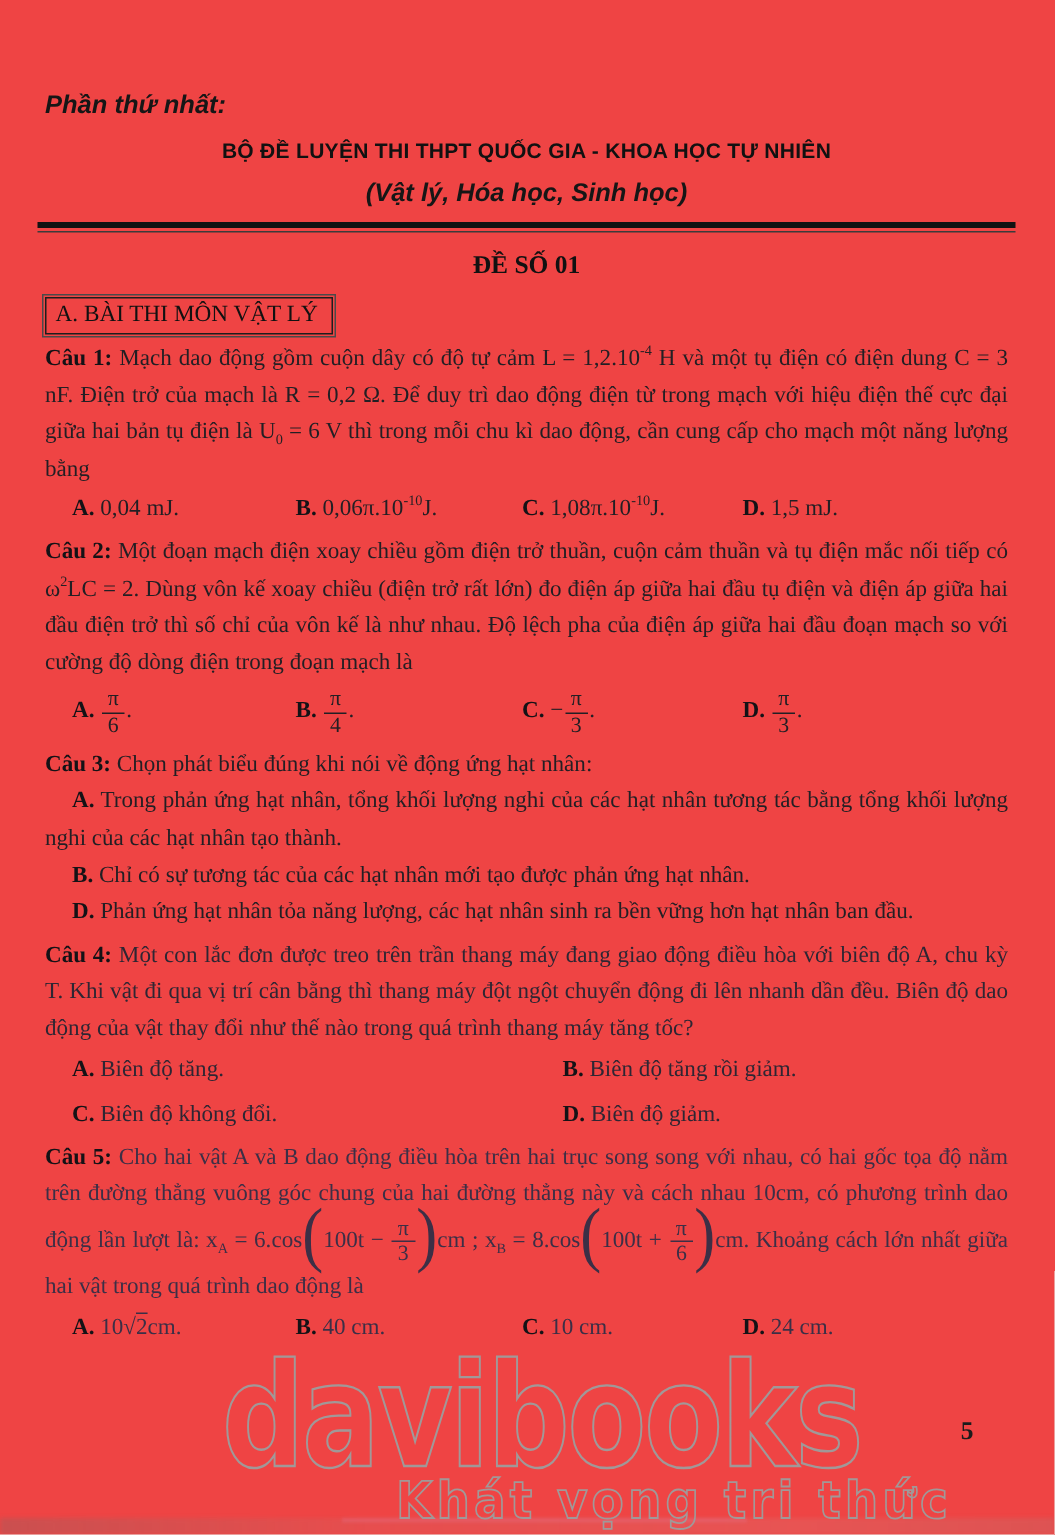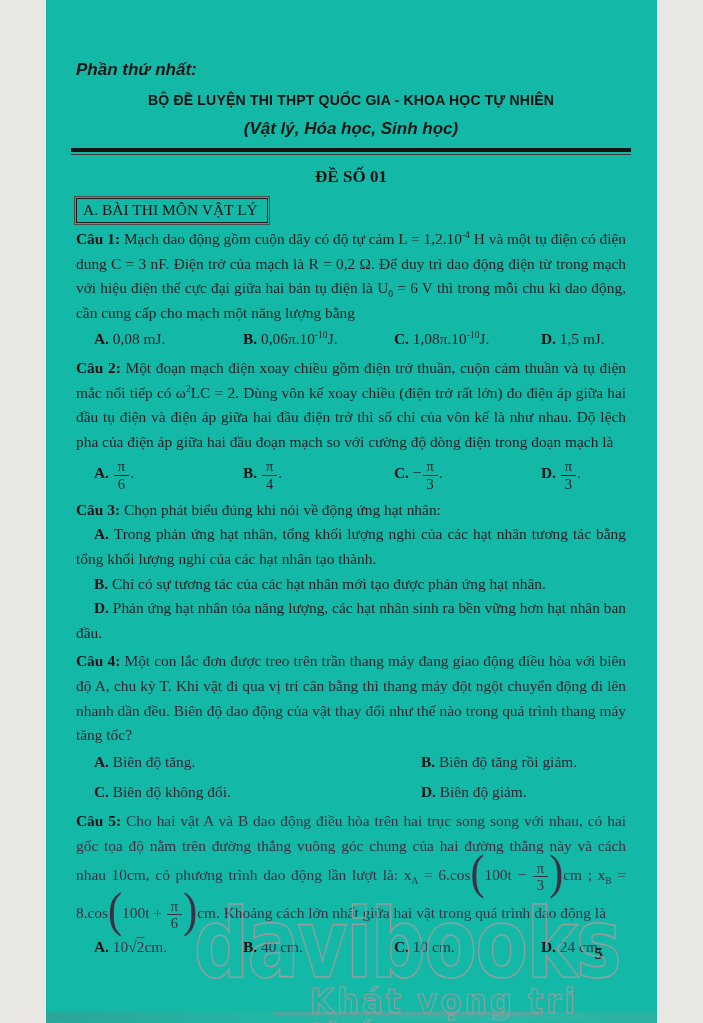--- a/index.html
+++ b/index.html
@@ -1,19 +1,19 @@
 <!DOCTYPE html>
 <html><head>
 <meta charset="utf-8">
 <style>
   html,body{margin:0;padding:0;background:#e9e7e3;}
   .page{
-    position:relative;width:592px;height:1023px;margin:0 auto;
-    background:#14b8a6;overflow:hidden;
-    font-family:"Liberation Serif",serif;color:#221f24;padding-left:19px;
+    position:relative;width:703px;height:1023px;margin:0 auto;
+    background:#ef4444;overflow:hidden;
+    font-family:"Liberation Serif",serif;color:#221f24;
   }
   .content{position:absolute;left:30px;right:31px;top:0;}
   p{margin:0;}
   
   .part-label{
     margin-top:60px;font-family:"Liberation Sans",sans-serif;
     font-weight:bold;font-style:italic;font-size:17px;color:#161616;
   }
   .main-title{
     margin-top:12px;text-align:center;font-family:"Liberation Sans",sans-serif;
@@ -95,21 +95,21 @@
     <p class="exam-number">ĐỀ SỐ 01</p>
 
     <div>
       <span class="section-box">A. BÀI THI MÔN VẬT LÝ</span>
     </div>
 
     <div>
         <div class="q q-tint1">
           <p class="stem"><b>Câu 1:</b><span> Mạch dao động gồm cuộn dây có độ tự cảm L = 1,2.10</span><sup>-4</sup><span> H và một tụ điện có điện dung C = 3 nF. Điện trở của mạch là R = 0,2 Ω. Để duy trì dao động điện từ trong mạch với hiệu điện thế cực đại giữa hai bản tụ điện là U</span><sub>0</sub><span> = 6 V thì trong mỗi chu kì dao động, cần cung cấp cho mạch một năng lượng bằng</span></p>
           <div class="opt-row4">
-            <div class="opt"><b>A.</b><span> 0,08 mJ.</span></div>
+            <div class="opt"><b>A.</b><span> 0,04 mJ.</span></div>
             <div class="opt"><b>B.</b><span> 0,06π.10</span><sup>-10</sup><span>J.</span></div>
             <div class="opt"><b>C.</b><span> 1,08π.10</span><sup>-10</sup><span>J.</span></div>
             <div class="opt"><b>D.</b><span> 1,5 mJ.</span></div>
           </div>
         </div>
         <div class="q q-tint2">
           <p class="stem"><b>Câu 2:</b><span> Một đoạn mạch điện xoay chiều gồm điện trở thuần, cuộn cảm thuần và tụ điện mắc nối tiếp có ω</span><sup>2</sup><span>LC = 2. Dùng vôn kế xoay chiều (điện trở rất lớn) đo điện áp giữa hai đầu tụ điện và điện áp giữa hai đầu điện trở thì số chỉ của vôn kế là như nhau. Độ lệch pha của điện áp giữa hai đầu đoạn mạch so với cường độ dòng điện trong đoạn mạch là</span></p>
           <div class="opt-row4">
             <div class="opt"><b>A. </b><span class="frac">
                 <span class="fnum">π</span>

